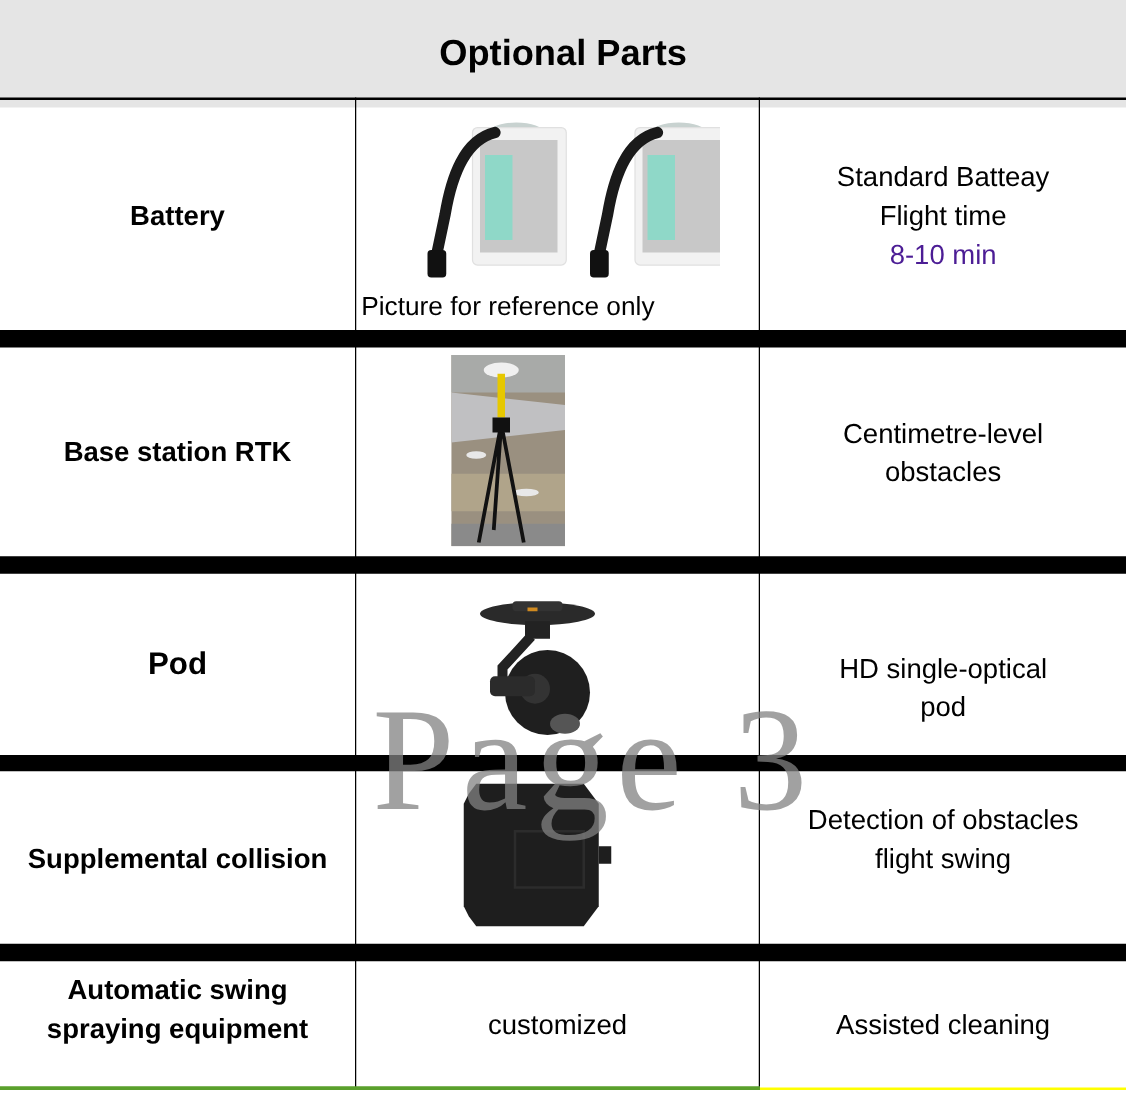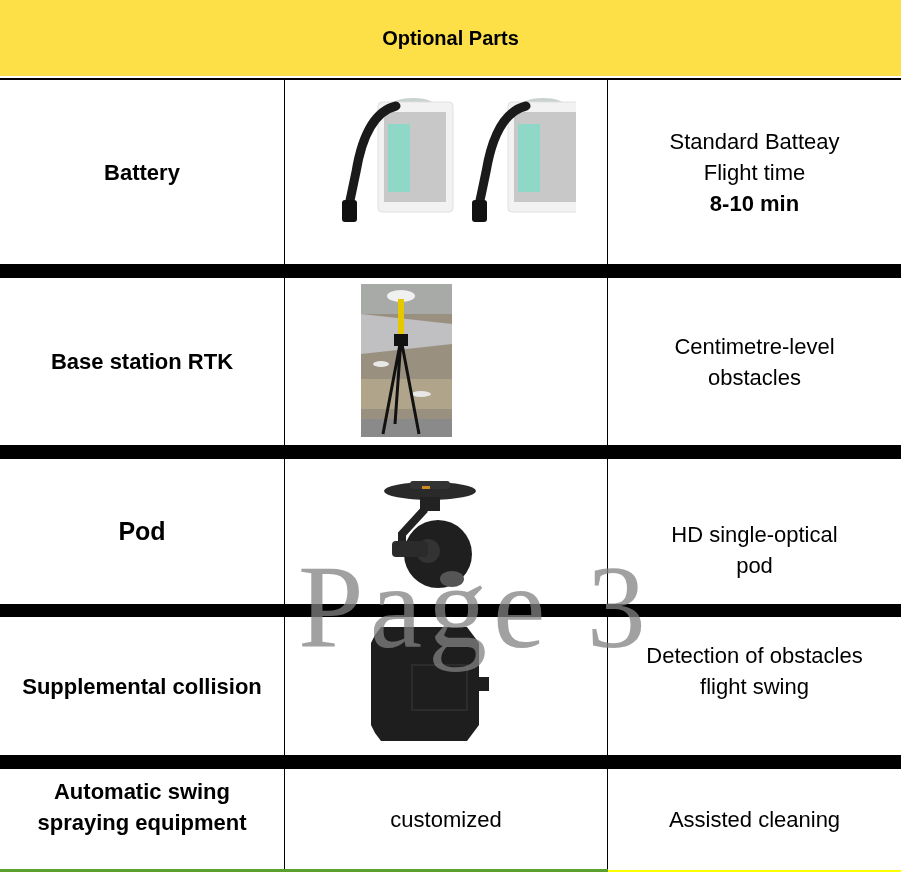--- a/index.html
+++ b/index.html
@@ -1,23 +1,23 @@
 <!DOCTYPE html>
 <html><head>
 <meta charset="utf-8">
 <style>
   html,body{margin:0;padding:0;background:#fff;}
   body{width:901px;height:875px;position:relative;overflow:hidden;font-family:"Liberation Sans",sans-serif;}
-  .title{position:absolute;left:0;top:0;width:901px;height:76px;background:#fde047;display:flex;align-items:center;justify-content:center;font-weight:bold;font-size:20px;color:#000;}
+  .title{position:absolute;left:0;top:0;width:901px;height:86px;background:#e5e5e5;display:flex;align-items:center;justify-content:center;font-weight:bold;font-size:29px;color:#000;}
   .hline{position:absolute;left:0;width:901px;background:#000;}
   .vline{position:absolute;width:1px;background:#000;}
   .cell{position:absolute;display:flex;align-items:center;justify-content:center;text-align:center;color:#000;}
   .label{font-weight:bold;font-size:22px;line-height:31px;}
   .desc{font-size:22px;line-height:31px;}
-  .red{color:#000000;font-weight:bold;}
+  .red{color:#4c1d95;}
   .watermark{position:absolute;left:298px;top:540px;font-family:"Liberation Serif",serif;font-size:118px;color:rgba(130,130,130,0.75);letter-spacing:6px;white-space:nowrap;pointer-events:none;}
   .bottom-green{position:absolute;left:0;top:869px;width:608px;height:3px;background:#5aa02c;}
   .bottom-yellow{position:absolute;left:608px;top:870px;width:293px;height:2px;background:#ffff00;}
 </style>
 </head>
 <body>
 
 <div class="title">Optional Parts</div>
 
 <div class="hline" style="top:78px;height:2px;"></div>
@@ -43,20 +43,21 @@
     </g>
     <g transform="translate(130,0)">
       <ellipse cx="97" cy="14" rx="22" ry="8" fill="#c8d2d0"></ellipse>
       <rect x="62" y="10" width="75" height="110" rx="4" fill="#f2f2f2" stroke="#e0e0e0"></rect>
       <rect x="68" y="20" width="62" height="90" fill="#c8c8c8"></rect>
       <rect x="72" y="32" width="22" height="68" fill="#8fd8c8"></rect>
       <path d="M80 14 C55 20 45 50 40 80 L32 118" stroke="#1a1a1a" stroke-width="9" fill="none" stroke-linecap="round"></path>
       <rect x="26" y="108" width="15" height="22" rx="3" fill="#111"></rect>
     </g>
   </svg>
+  <div style="position:absolute;left:4px;top:154px;font-size:21px;white-space:nowrap;">Picture for reference only</div>
 </div>
 <div class="cell desc" style="left:608px;top:80px;width:293px;height:184px;flex-direction:column;">
   <div>Standard Batteay</div>
   <div>Flight time</div>
   <div class="red">8-10 min</div>
 </div>
 
 <div class="cell label" style="left:0;top:278px;width:284px;height:167px;">
   <span>Base station RTK</span>
 </div>

